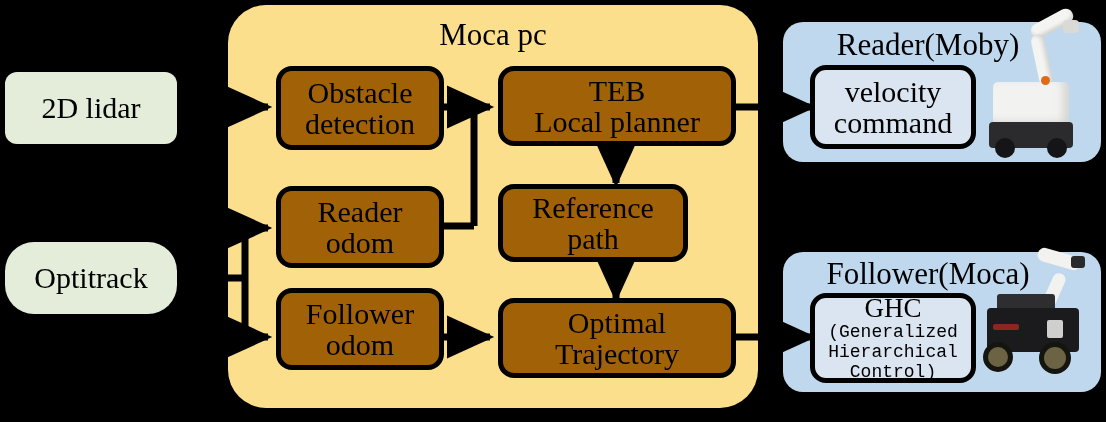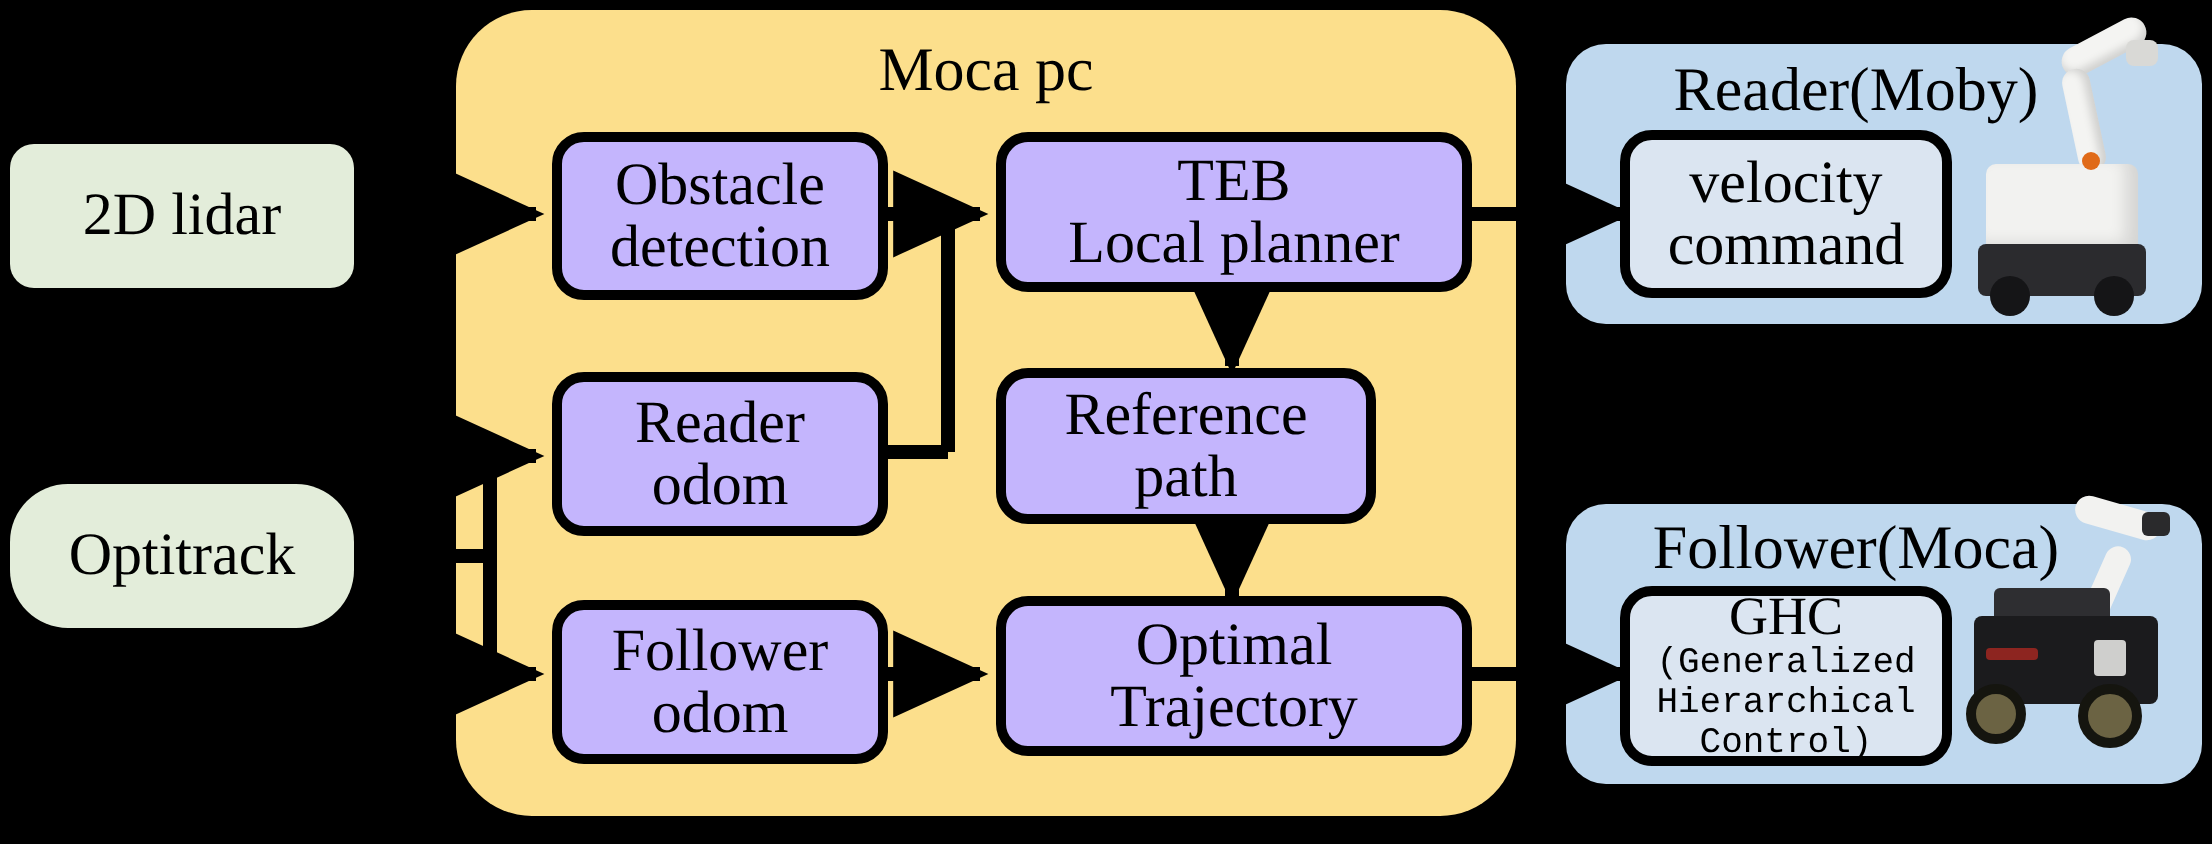--- a/index.html
+++ b/index.html
@@ -30,21 +30,21 @@
     background:#fcdf8c;
     border-radius:38px;
   }
   .panel-title{
     position:absolute;
     display:flex;align-items:center;justify-content:center;
     font-size:31px;color:#000;
   }
   
   .proc{
-    background:#c4b5fd;
+    background:#a16207;
     border:5px solid #000;
     border-radius:16px;
     font-size:30px;
   }
   
   .panel-blue{
     background:#bfd8ee;
     border-radius:20px;
   }
   .bbox{
@@ -149,21 +149,21 @@
     </g>
   </svg>
 
   <div class="box src" style="left:5px;top:72px;width:172px;height:72px;">2D lidar</div>
   <div class="box src" style="left:5px;top:242px;width:172px;height:72px;border-radius:29px;">Optitrack</div>
 
   <div class="box proc" style="left:276px;top:66px;width:168px;height:84px;">Obstacle
 detection</div>
   <div class="box proc" style="left:276px;top:186px;width:168px;height:82px;">Reader
 odom</div>
-  <div class="box proc" style="left:276px;top:300px;width:168px;height:82px;">Follower
+  <div class="box proc" style="left:276px;top:288px;width:168px;height:82px;">Follower
 odom</div>
 
   <div class="box proc" style="left:498px;top:66px;width:238px;height:80px;">TEB
 Local planner</div>
   <div class="box proc" style="left:498px;top:184px;width:190px;height:78px;">Reference path</div>
   <div class="box bbox" style="left:810px;top:65px;width:166px;height:84px;">velocity
 command</div>
 
   <div class="box proc" style="left:498px;top:298px;width:238px;height:80px;">Optimal
 Trajectory</div>

